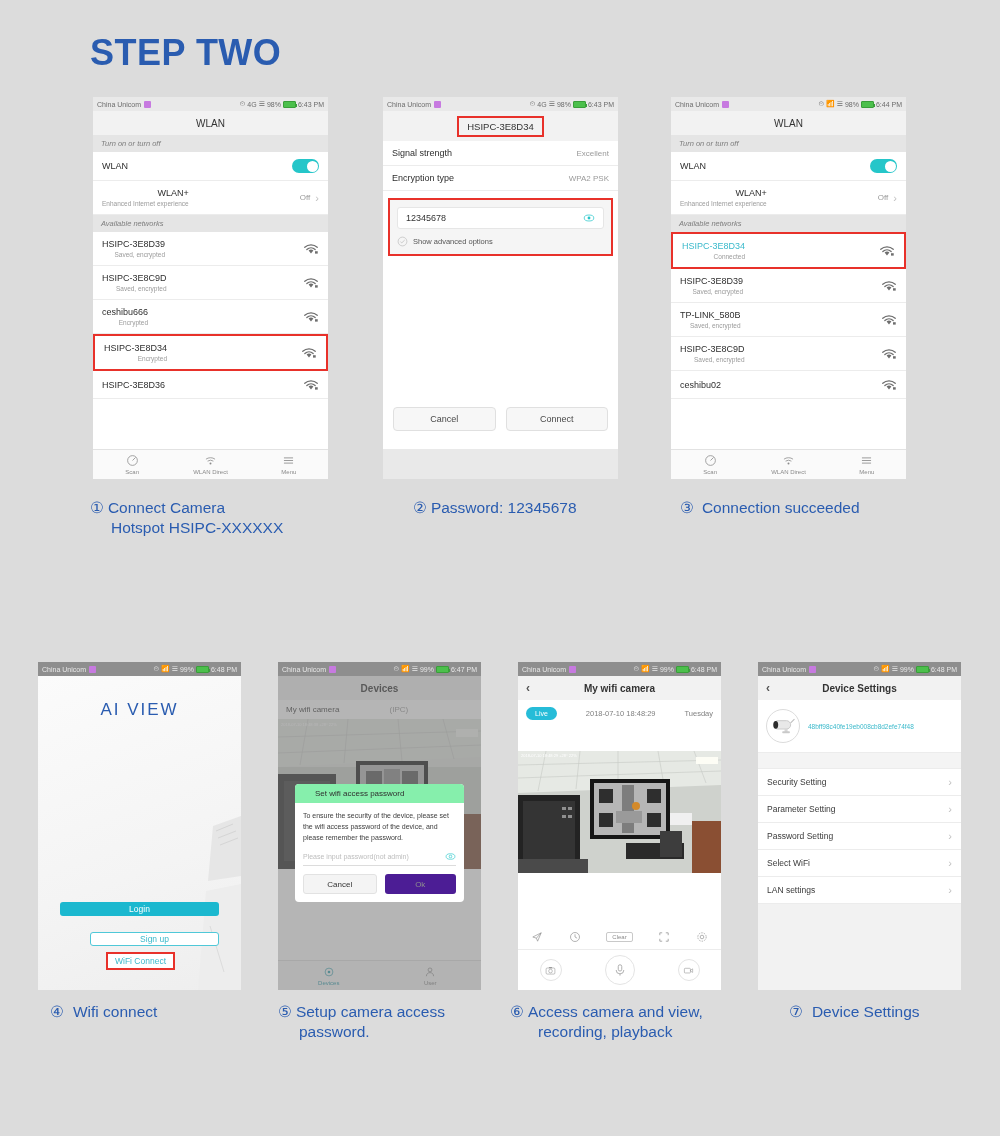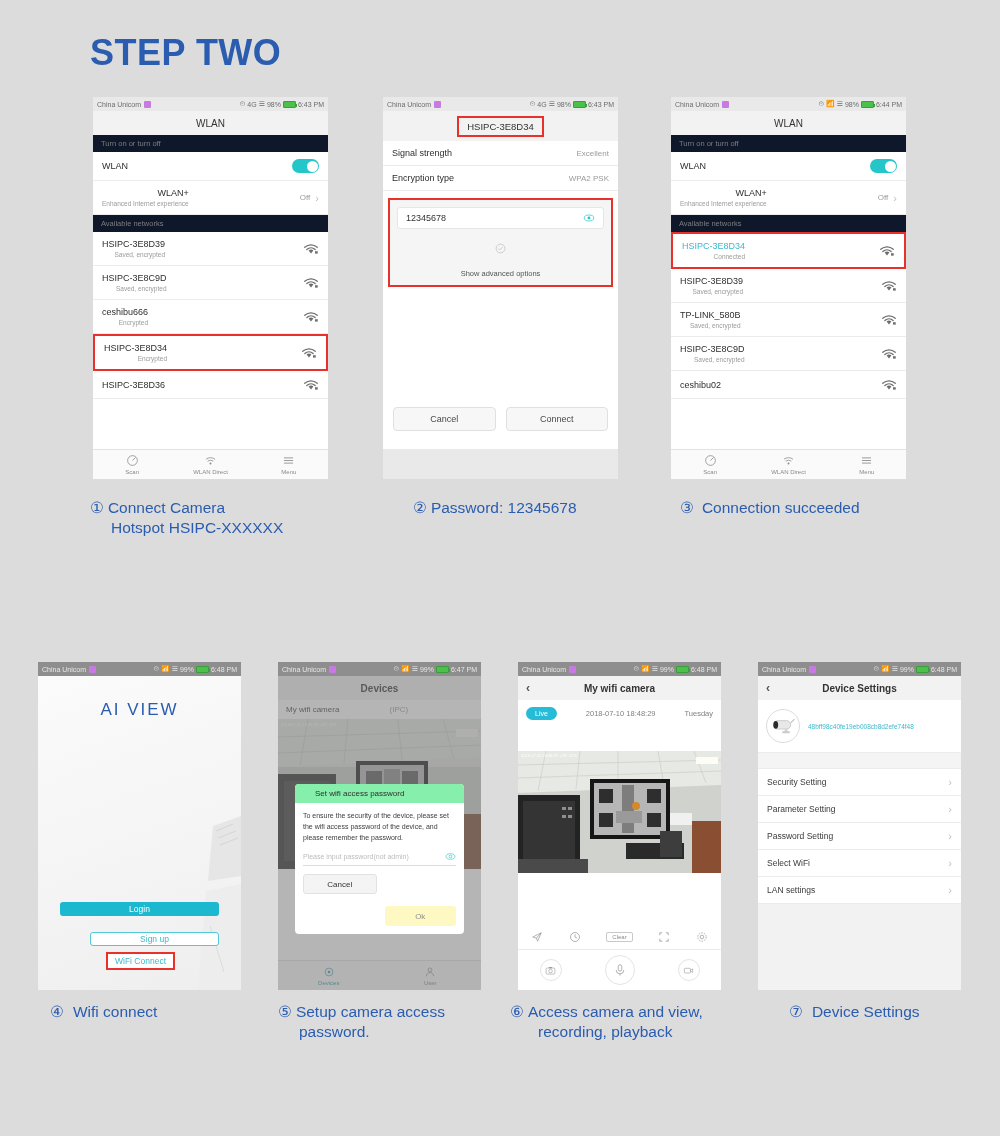--- a/index.html
+++ b/index.html
@@ -32,21 +32,21 @@
     border: 1px solid #3a9e3a; position: relative;
   }
   .sb-batt::after { content:""; position:absolute; right:-2px; top:2px; width:1.5px; height:3px; background:#3a9e3a; }
 
   .nav-title {
     height: 24px; display:flex; align-items:center; justify-content:center;
     font-size: 10px; color: #333; background: #f2f2f2; position: relative;
   }
   .nav-back { position:absolute; left:8px; top:50%; transform: translateY(-50%); font-size: 12px; color:#555; }
 
-  .sec-head { background:#0f172a; padding: 4px 8px; font-size: 7.5px; color:#7d7d7d; }
+  .sec-head { background:#e5e5e5; padding: 4px 8px; font-size: 7.5px; color:#7d7d7d;font-style:italic; }
   .row {
     padding: 7px 9px; border-bottom: 1px solid #ececec; background: #fff;
     display:flex; align-items:center; justify-content:space-between;text-align:right;
   }
   .row-l .t1 { font-size: 9px; color: #2e2e2e; }
   .row-l .t2 { font-size: 6.5px; color: #9a9a9a; margin-top: 2px; }
   .row-r { font-size: 8px; color: #9a9a9a; display:flex; align-items:center; gap:5px; }
   .chev { color:#c0c0c0; font-size: 11px; }
 
   .toggle {
@@ -109,21 +109,21 @@
   .dlg-head { background:#86efac; padding:5px 20px; font-size:8px; color:#2e2e2e; }
   .dlg-body { padding: 7px 8px 4px; font-size: 7px; color:#3c3c3c; line-height: 11px; }
   .dlg-input {
     margin: 4px 8px 0; border-bottom: 1px solid #dcdcdc; display:flex;
     align-items:center; justify-content:space-between; padding-bottom: 3px;
   }
   .dlg-input .ph { font-size: 7px; color:#bdbdbd; }
   .dlg-btns { display:flex; gap:8px; padding: 8px; }
   .dlg-btn { flex:1; height:20px; border-radius:3px; display:flex; align-items:center; justify-content:center; font-size:8px; }
   .dlg-btn.cancel { background:#f4f4f4; border:1px solid #e2e2e2; color:#333; }
-  .dlg-btn.ok { background:#fef9c3; color:#8f8f8f;margin-top:32px; }
+  .dlg-btn.ok { background:#4c1d95; color:#8f8f8f; }
 
   
   .live-badge {
     background:#26bcd8; color:#fff; font-size:7px; border-radius:9px; padding:3px 9px;
   }
   .ctrl-row1 {
     display:flex; align-items:center; justify-content:space-around;
     height: 26px; border-bottom:1px solid #ececec; color:#8c8c8c; font-size:11px;
   }
   .clear-btn { border:1px solid #c9c9c9; border-radius:2px; font-size:6px; padding:1px 5px; color:#8c8c8c; }
@@ -301,21 +301,21 @@
       </div>
   </div>
   <div class="redbox" style="margin:7px 5px 0;padding:7px;background:#f5f5f5;">
     <div class="pw-input">
       <span class="v">12345678</span>
       <svg width="12" height="12" viewBox="0 0 20 20">
           <ellipse cx="10" cy="10" rx="8" ry="5" stroke="#25c6c9" stroke-width="1.2" fill="none"></ellipse>
           <circle cx="10" cy="10" r="2.4" fill="#25c6c9"></circle>
         </svg>
     </div>
-    <div style="display:flex;align-items:center;gap:15px;margin-top:14px;flex-direction:column;">
+    <div style="display:flex;align-items:center;gap:5px;margin-top:7px;">
       <svg width="11" height="11" viewBox="0 0 20 20">
           <circle cx="10" cy="10" r="8" stroke="#b9b9b9" stroke-width="1.2" fill="none"></circle>
           <path d="M6 10l2.6 2.6L14 7.4" stroke="#b9b9b9" stroke-width="1.3" fill="none"></path>
         </svg>
       <span style="font-size:7.5px;color:#555;">Show advanced options</span>
     </div>
   </div>
   <div style="position:absolute;left:10px;right:10px;bottom:48px;">
     <div class="btn-row">
       <div class="gbtn">Cancel</div>

